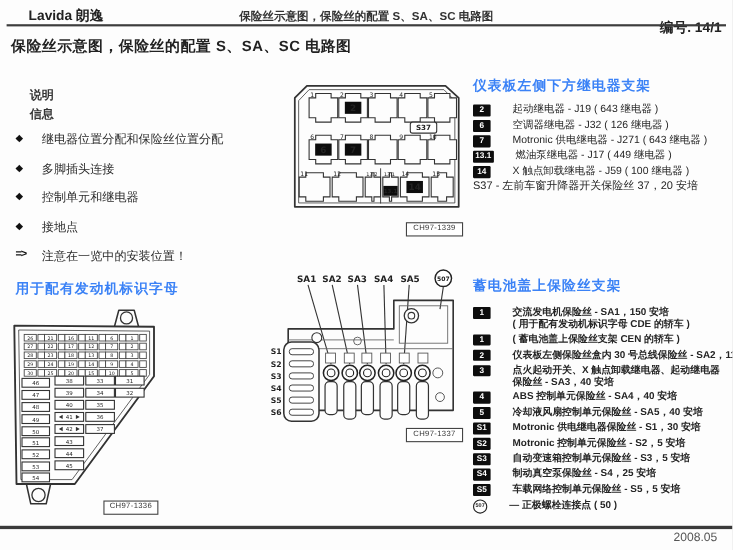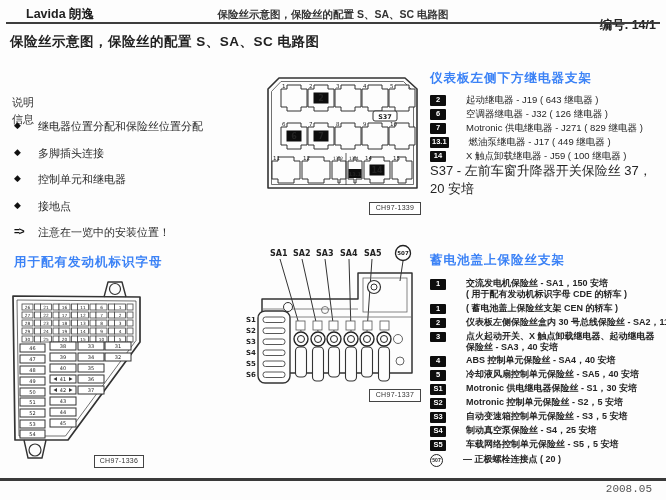--- a/index.html
+++ b/index.html
@@ -6,45 +6,45 @@
   .page{position:relative;width:666px;height:500px;background:#fdfdfd;
         font-family:"Liberation Sans","DejaVu Sans",sans-serif;color:#222;overflow:hidden;}
   .abs{position:absolute;}
   
   .hdr-model{left:10px;top:6px;font-size:12.5px;font-weight:bold;margin-left:16px;}
   .hdr-subject{left:0;right:0;top:8px;text-align:center;font-size:10.5px;font-weight:600;color:#333;}
   .hdr-doc{right:10px;top:5px;font-size:12.5px;font-weight:bold;margin-top:12px;}
   .hdr-rule{left:6px;right:6px;top:22px;height:2px;background:#3d3d3d;}
   .page-title{left:10px;top:33px;font-size:13.5px;font-weight:bold;letter-spacing:.5px;}
   
-  .note-label{left:12px;font-size:11px;font-weight:400;color:#333;margin-top:16px;}
+  .note-label{left:27px;font-size:11px;font-weight:700;color:#333;}
   .notes-list{left:14px;top:119px;width:235px;}
   .note-row{display:flex;margin-bottom:11.5px;font-size:11px;color:#2b2b2b;}
   .note-glyph{width:24px;font-size:9px;color:#111;padding-top:1px;}
   .note-arrow .note-glyph{font-size:10px;font-weight:bold;letter-spacing:-1px;}
   
   .diagram{position:absolute;}
   svg text{font-family:"DejaVu Sans","Liberation Sans",sans-serif;fill:#222;}
   .ref-box{position:absolute;border:1px solid #444;background:#fff;color:#333;
            font-size:7px;text-align:center;line-height:10px;letter-spacing:.3px;}
   
   .sec-heading{font-size:12.5px;font-weight:bold;letter-spacing:1px;color:#3b82f6;}
   .itemlist{position:absolute;left:430px;width:238px;}
   .item-row{display:flex;align-items:flex-start;margin-bottom:2.5px;}
   .badge{flex:0 0 auto;background:#0d0d0d;color:#fff;font-size:7.5px;font-weight:bold;
          min-width:12px;text-align:center;padding:1px 2px;line-height:8.5px;margin-top:1px;
          border-radius:1px;}
   .item-text{margin-left:20px;font-size:9.5px;line-height:11px;color:#252525;white-space:nowrap;}
   .battery .item-text{font-size:9px;font-weight:bold;}
-  .s37-note{left:430px;top:162px;font-size:13px;color:#252525;}
+  .s37-note{left:430px;top:162px;font-size:10px;color:#252525;}
   .circle-mark{flex:0 0 auto;width:11px;height:11px;border:1px solid #222;border-radius:50%;
                font-size:5px;line-height:11px;text-align:center;font-weight:bold;color:#222;}
   
   .ftr-rule{left:0;right:0;top:478px;height:2.5px;background:#3a3a3a;}
-  .ftr-date{right:14px;top:483px;font-size:11px;color:#555;font-family:Liberation Mono, monospace;}
+  .ftr-date{right:14px;top:483px;font-size:11px;color:#555;}
 </style>
 </head>
 <body>
 
 <div class="page">
 
   <div class="abs hdr-model">Lavida 朗逸</div>
   <div class="abs hdr-subject">保险丝示意图，保险丝的配置 S、SA、SC 电路图</div>
   <div class="abs hdr-doc">编号. 14/1</div>
   <div class="abs hdr-rule"></div>
@@ -137,21 +137,21 @@
       </div>
       <div class="item-row">
         <span class="badge">6</span>
         <span class="item-text">
           <div>空调器继电器 - J32 ( 126 继电器 )</div>
         </span>
       </div>
       <div class="item-row">
         <span class="badge">7</span>
         <span class="item-text">
-          <div>Motronic 供电继电器 - J271 ( 829 继电器 )</div>
+          <div>Motronic 供电继电器 - J271 ( 643 继电器 )</div>
         </span>
       </div>
       <div class="item-row">
         <span class="badge">13.1</span>
         <span class="item-text">
           <div>燃油泵继电器 - J17 ( 449 继电器 )</div>
         </span>
       </div>
       <div class="item-row">
         <span class="badge">14</span>
@@ -444,19 +444,19 @@
         </span>
       </div>
       <div class="item-row">
         <span class="badge">S5</span>
         <span class="item-text">
           <div>车载网络控制单元保险丝 - S5，5 安培</div>
         </span>
       </div>
       <div class="item-row" style="margin-top: 3px;">
         <span class="circle-mark">507</span>
-        <span class="item-text">— 正极螺栓连接点 ( 20 )</span>
+        <span class="item-text">— 正极螺栓连接点 ( 50 )</span>
       </div>
     </div>
 
   <div class="abs ftr-rule"></div>
   <div class="abs ftr-date">2008.05</div>
 </div>
 
 </body></html>

